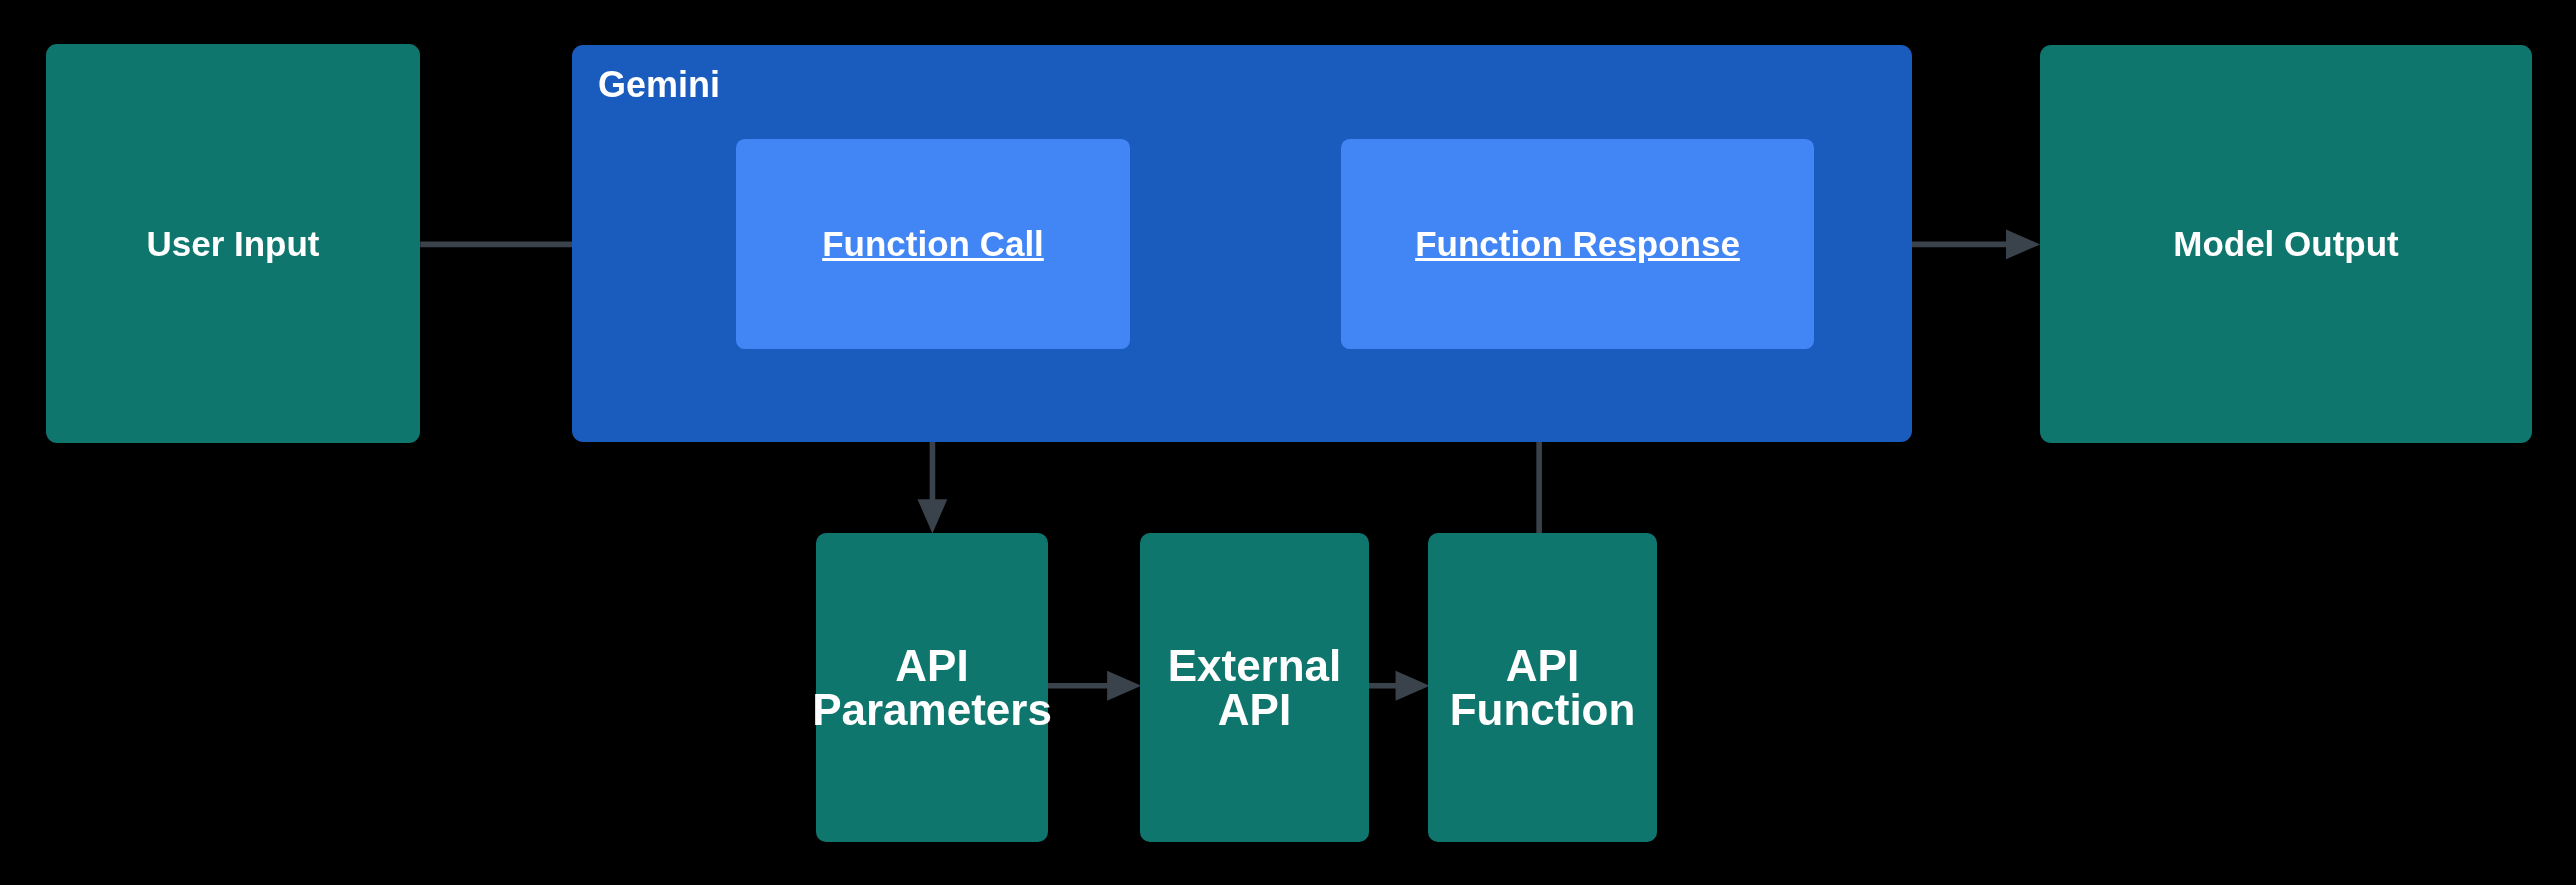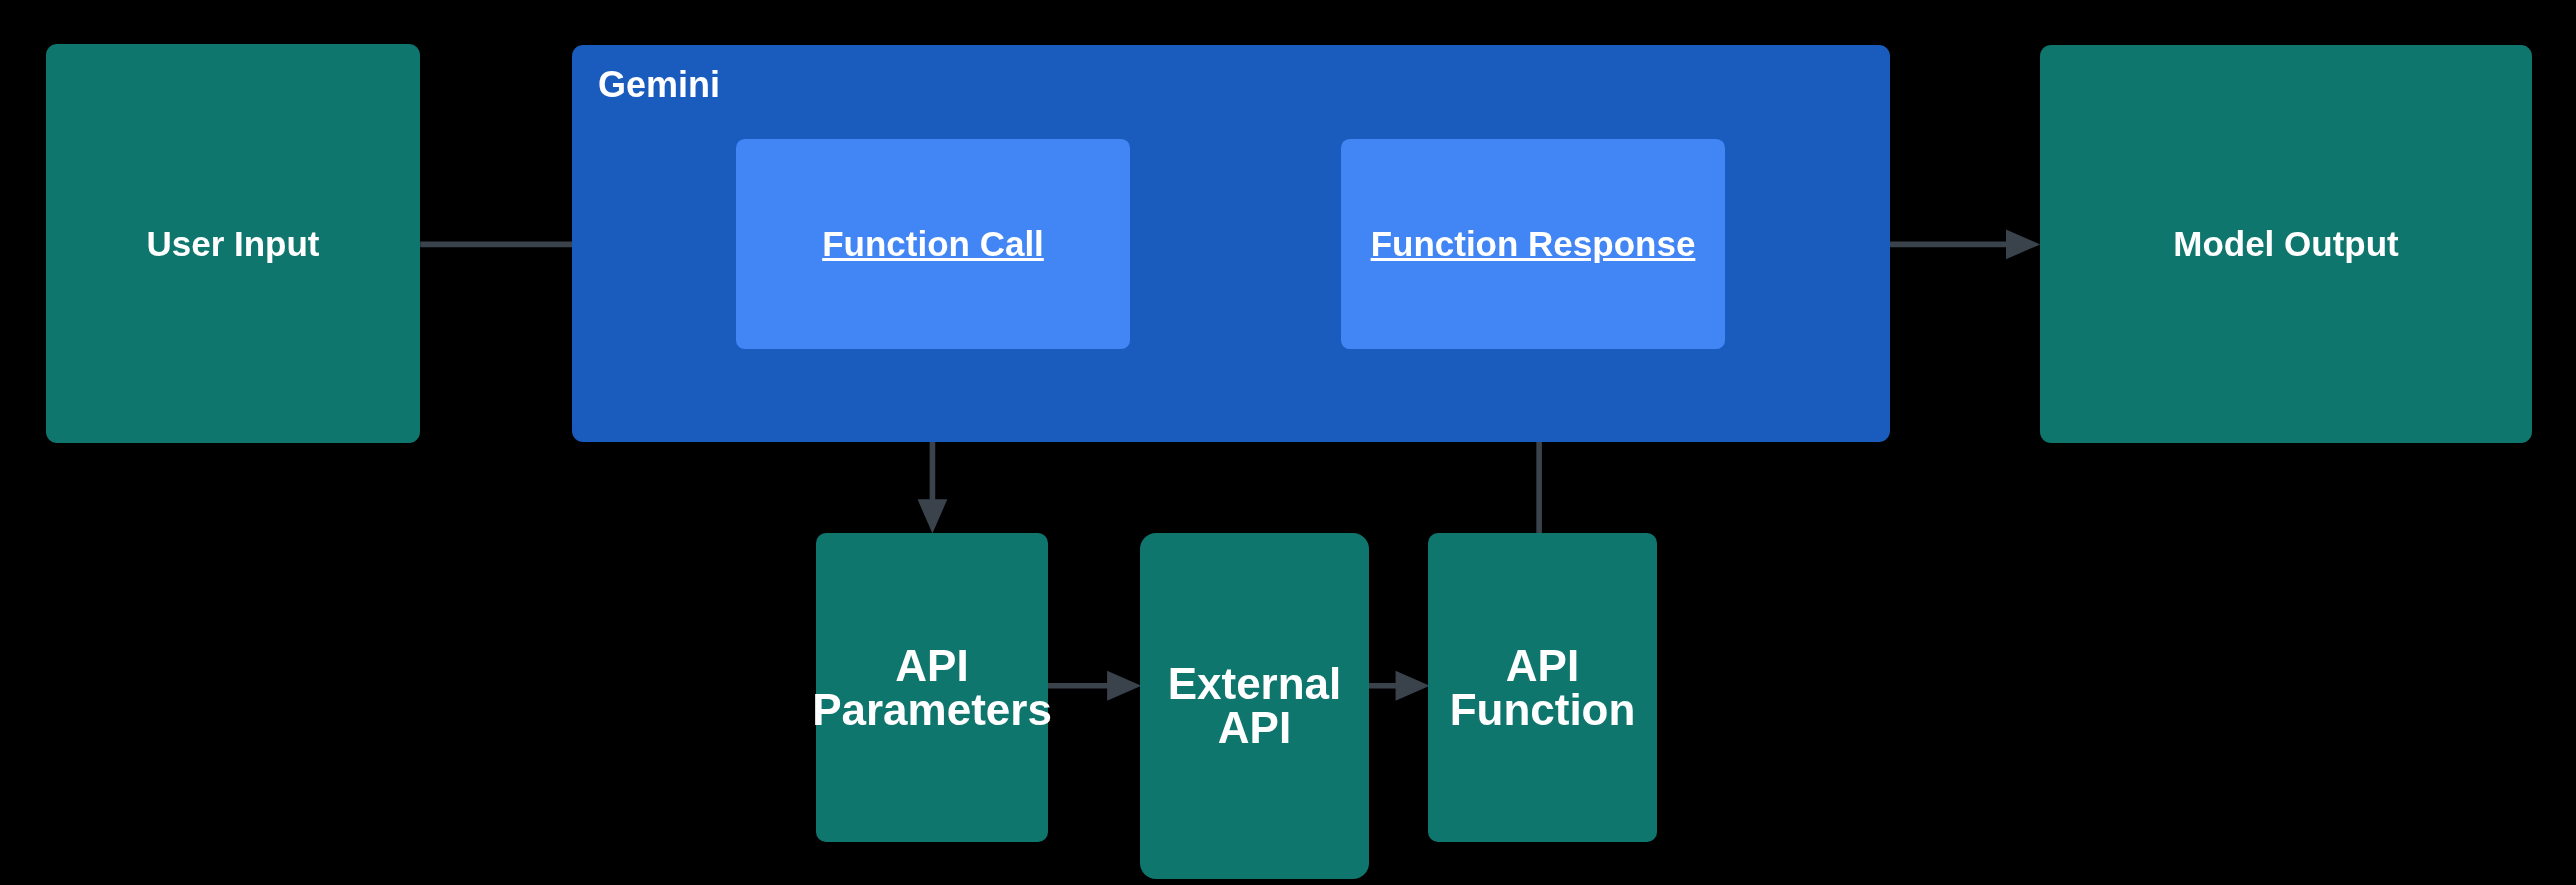--- a/index.html
+++ b/index.html
@@ -27,28 +27,28 @@
   }
   .box.dark  { background: #0f766e; border-radius: 11.2px; }
   .box.light { background: #4285f4; border-radius: 8.7px; text-decoration: underline; }
   .label-single { font-size: 35px; line-height: 1.2; }
   .label-multi  { font-size: 44px; line-height: 44px; }
   .label-multi span { display: block; }
 
   
   #node-user-input        { left: 46px;   top: 44px;  width: 374px;  height: 399px; }
   #node-gemini-container  { left: 572px;  top: 45px;  width: 1318px; height: 397px;
-                            background: #1a5cbd; border-radius: 11.2px; position: absolute; }
+                            background: #1a5cbd; border-radius: 11.2px; position: absolute; padding-left: 22px; }
   #gemini-label           { position: absolute; left: 26px; top: 18.6px;
                             color: #ffffff; font-weight: 700; font-size: 36px; }
   #node-function-call     { left: 736px; top: 139px; width: 394px;  height: 210px; }
   #node-function-response { left: 1341px; top: 139px; width: 395px;  height: 210px; }
   #node-model-output      { left: 2040px; top: 45px;  width: 492px;  height: 398px; }
   #node-api-parameters    { left: 816px; top: 533px; width: 232px;  height: 309px; border-radius: 10px; }
-  #node-external-api      { left: 1140px; top: 533px; width: 229px;  height: 346px; border-radius: 16px; }
+  #node-external-api      { left: 1140px; top: 533px; width: 229px;  height: 309px; border-radius: 10px; }
   #node-api-response      { left: 1428px; top: 533px; width: 229px;  height: 309px; border-radius: 10px; }
 
   
   #arrows-layer {
     position: absolute;
     left: 0; top: 0;
     width: 2576px;
     height: 886px;
     pointer-events: none;
   }
@@ -91,21 +91,21 @@
     <span class="label-single">User Input</span>
   </div>
 
   <div id="node-gemini-container">
     <span id="gemini-label">Gemini</span>
 
     <div class="box light" id="node-function-call" style="left:164px; top:94px; width:394px; height:210px;">
       <span class="label-single">Function Call</span>
     </div>
 
-    <div class="box light" id="node-function-response" style="left:769px; top:94px; width:384px; height:210px;">
+    <div class="box light" id="node-function-response" style="left:769px; top:94px; width:473px; height:210px;">
       <span class="label-single">Function Response</span>
     </div>
   </div>
 
   <div class="box dark" id="node-model-output">
     <span class="label-single">Model Output</span>
   </div>
 
   <div class="box dark" id="node-api-parameters">
     <span class="label-multi">

